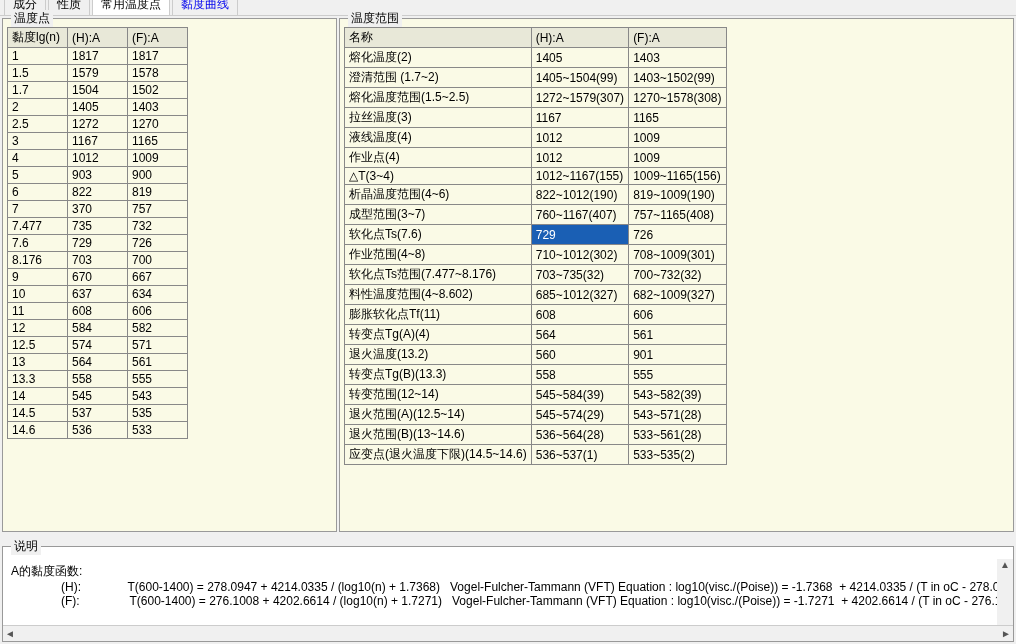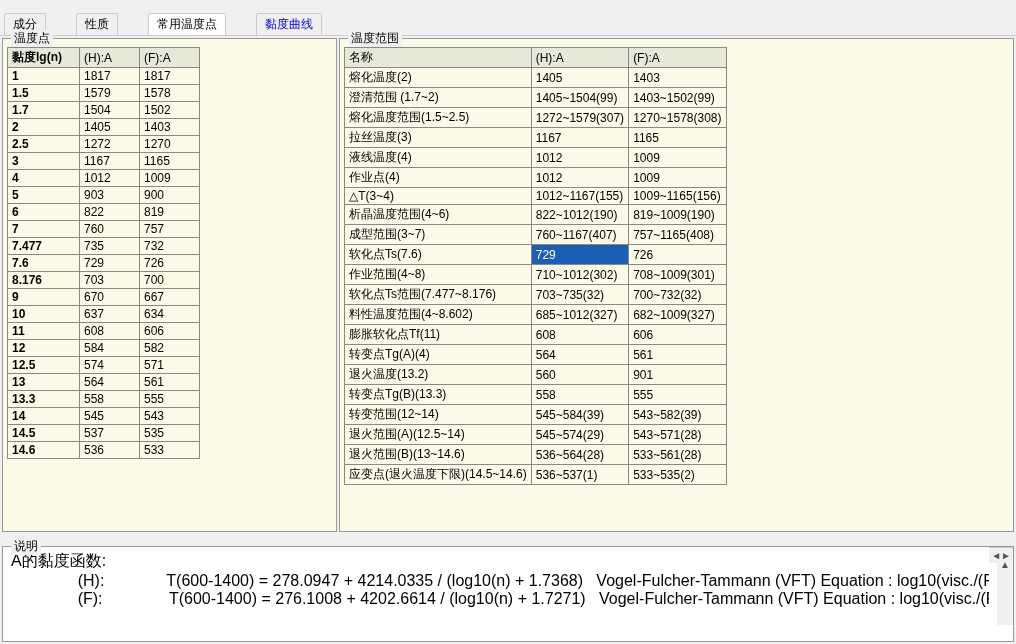--- a/index.html
+++ b/index.html
@@ -1,39 +1,39 @@
 <!DOCTYPE html>
 <html><head>
 <meta charset="utf-8">
 <style>
 * { box-sizing: border-box; margin: 0; padding: 0; }
 body { font-family: "Microsoft YaHei", "SimSun", Arial, sans-serif; font-size: 12px; background: #f0f0f0; width: 1016px; height: 644px; overflow: hidden; display: flex; flex-direction: column; }
-.tabbar { display: flex; background: #f0f0f0; border-bottom: 1px solid #ccc; height: 36px; align-items: flex-end; padding-left: 4px; gap: 28px; }
+.tabbar { display: flex; background: #f0f0f0; border-bottom: 1px solid #ccc; height: 16px; align-items: flex-end; padding-left: 4px; }
 .tab { padding: 2px 8px; border: 1px solid #ccc; border-bottom: none; margin-right: 2px; background: #f0f0f0; cursor: pointer; font-size: 12px; border-radius: 2px 2px 0 0; }
 .tab.active { background: #fff; font-weight: normal; }
 .tab.blue { color: #0000ee; }
 .body { flex: 1; display: flex; flex-direction: column; padding: 2px; gap: 14px; min-height: 0; }
 .upper { flex: 1; display: flex; gap: 2px; min-height: 0; }
 .panel { border: 1px solid #999; background: #fafae6; display: flex; flex-direction: column; min-height: 0; }
 .panel-left { width: 335px; }
 .panel-right { flex: 1; }
 .table-wrap { overflow: auto; flex: 1; padding: 2px 4px 4px 4px; margin-top: 6px; }
 table { border-collapse: collapse; font-size: 12px; }
 th, td { border: 1px solid #888; padding: 1px 4px; text-align: left; background: #fafae6; white-space: nowrap; height: 16px; }
 th { background: #e8e8d8; font-weight: normal; }
 th.hdr { background: #e8e8d8; }
 td.selected { background: #1a5fb4; color: #fff; }
-.col-left-0 { width: 72px; font-weight: bold; }
+.col-left-0 { width: 60px; }
 .col-left-1 { width: 60px; }
 .col-left-2 { width: 60px; }
 .col-right-0 { width: 170px; margin-top: 42px; }
 .col-right-1 { width: 82px; }
 .col-right-2 { width: 82px; }
-.desc { border: 1px solid #999; background: #fff; height: 96px; display: flex; flex-direction: row; }
-.desc-inner { flex: 1; overflow: auto; padding: 4px 8px; font-size: 16px; font-family: "Microsoft YaHei", Arial; }
+.desc { border: 1px solid #999; background: #fff; height: 96px; display: flex; flex-direction: column; }
+.desc-inner { flex: 1; overflow: auto; padding: 16px 8px; font-size: 12px; font-family: "Microsoft YaHei", Arial; }
 .desc-line { white-space: pre; }
 .scroll-h { height: 16px; background: #f0f0f0; border-top: 1px solid #ccc; display: flex; align-items: center; justify-content: space-between; padding: 0 2px; }
 .scroll-v { width: 16px; position: absolute; right: 0; top: 12px; bottom: 16px; background: #f0f0f0; }
 .arrow { font-size: 10px; color: #555; cursor: pointer; }
 .fieldset-label { position: absolute; top: -9px; left: 8px; background: #f0f0f0; padding: 0 3px; font-size: 12px; }
 .panel { position: relative; }
 .desc { position: relative; }
 </style>
 </head>
 <body>
@@ -99,21 +99,21 @@
                 <td class="col-left-1">903</td>
                 <td class="col-left-2">900</td>
               </tr>
               <tr>
                 <td class="col-left-0">6</td>
                 <td class="col-left-1">822</td>
                 <td class="col-left-2">819</td>
               </tr>
               <tr>
                 <td class="col-left-0">7</td>
-                <td class="col-left-1">760</td>
+                <td class="col-left-1">370</td>
                 <td class="col-left-2">757</td>
               </tr>
               <tr>
                 <td class="col-left-0">7.477</td>
                 <td class="col-left-1">735</td>
                 <td class="col-left-2">732</td>
               </tr>
               <tr>
                 <td class="col-left-0">7.6</td>
                 <td class="col-left-1">729</td>

